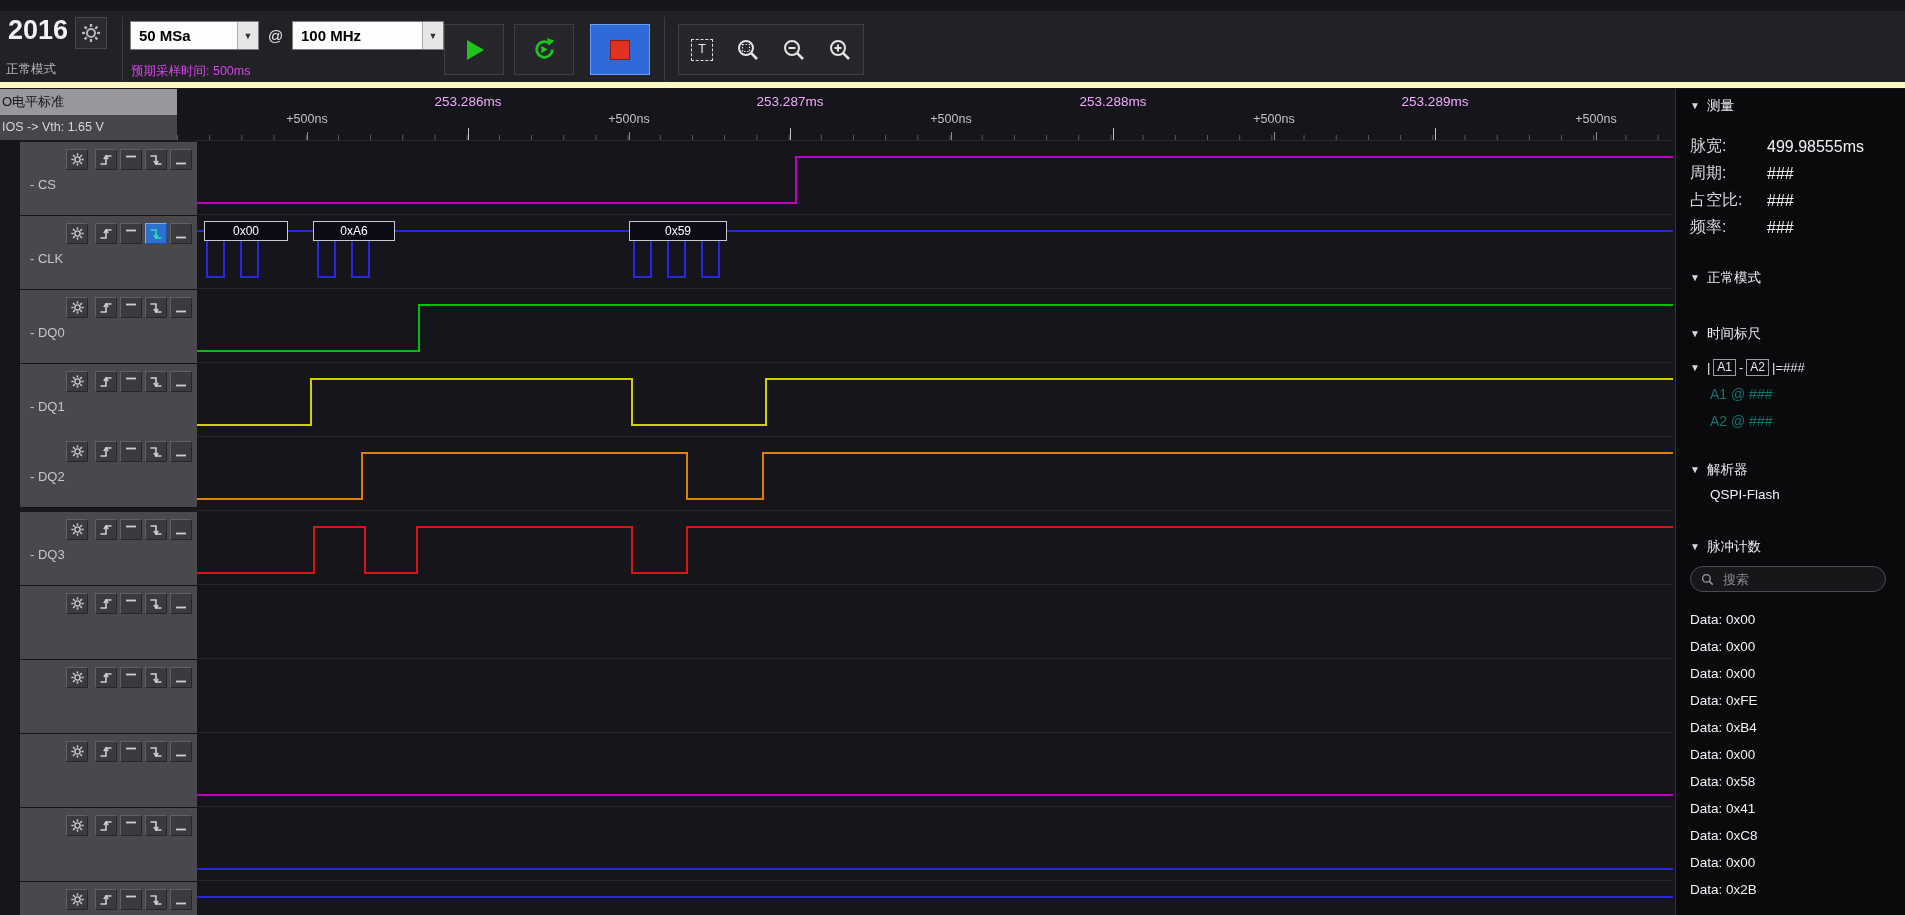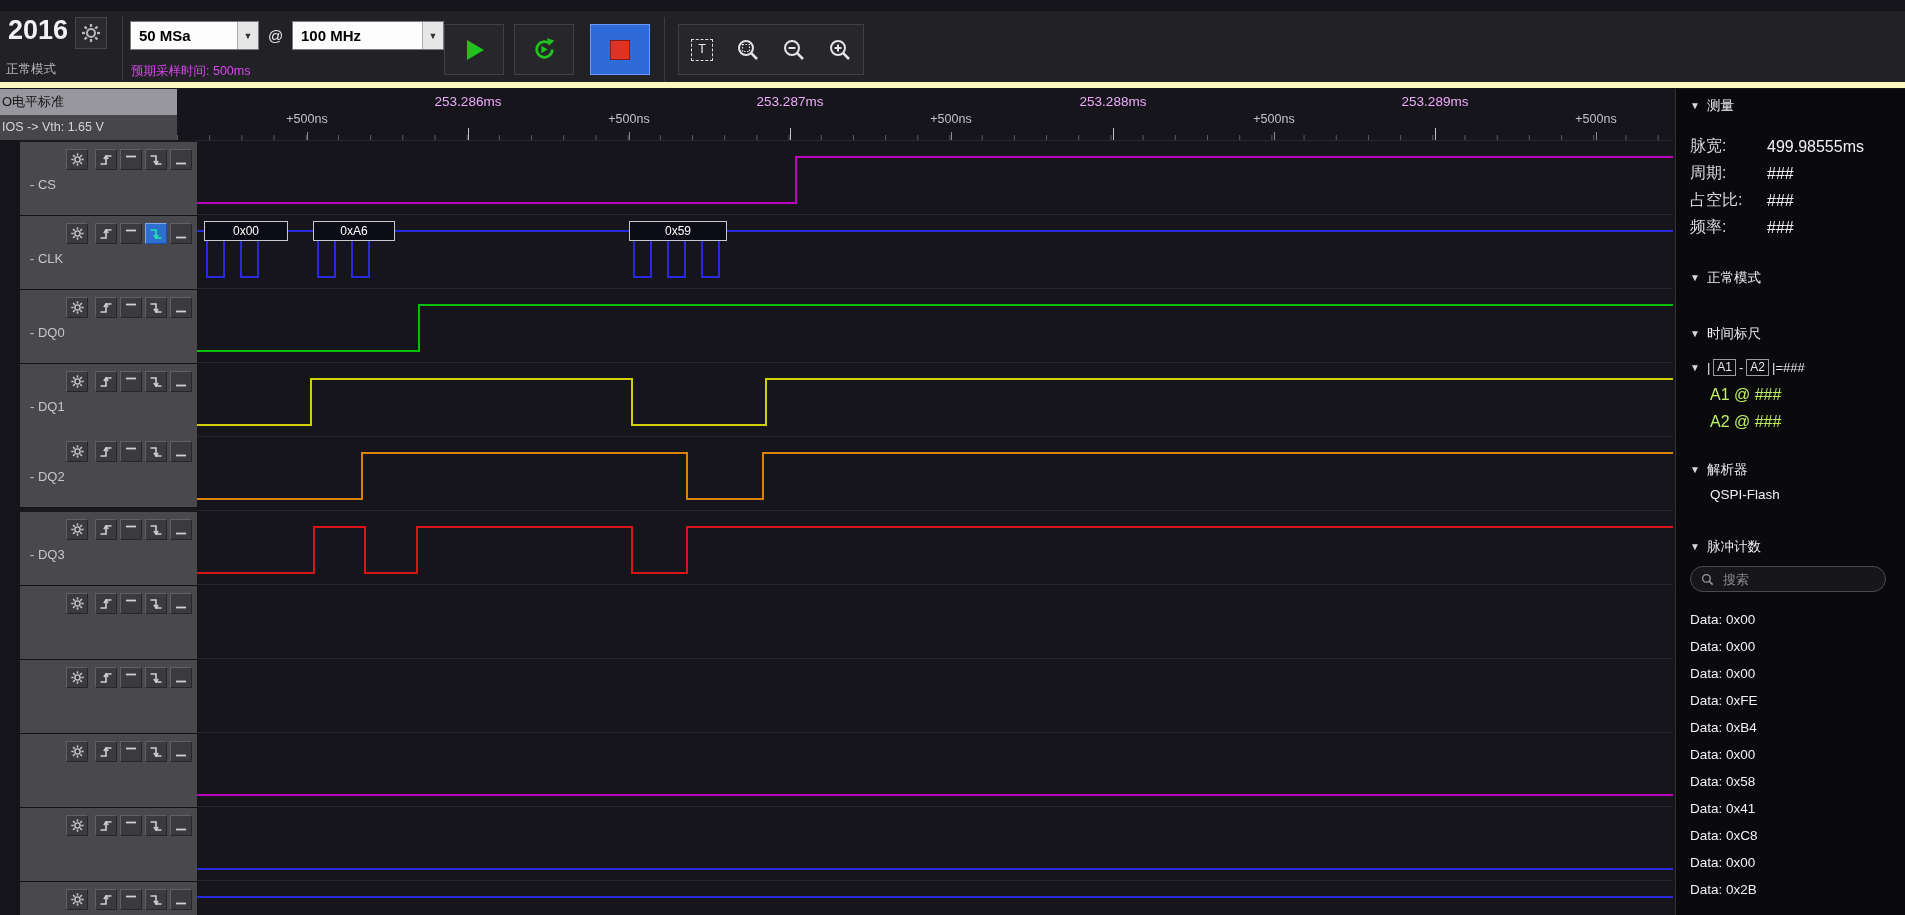--- a/index.html
+++ b/index.html
@@ -81,21 +81,21 @@
   .tri{font-size:10px;margin-right:7px;color:#d8d8dc;}
   #measure-rows{margin-top:18px;}
   .m-row{display:flex;height:27px;align-items:center;font-size:16px;}
   .m-label{width:77px;color:#d8d8dc;}
   .m-value{color:#f2f2f5;}
   #sec-pulse{margin-top:28px;}
   #sec-ruler{margin-top:38px;}
   .ruler-expr{margin-top:14px;height:20px;display:flex;align-items:center;font-size:13px;color:#e8e8ec;}
   .abox{border:1px solid #9a9aa2;padding:0 3px;margin:0 3px;font-size:12px;line-height:15px;}
   #ruler-rows{margin-top:4px;}
-  .r-row{height:27px;line-height:27px;padding-left:20px;font-size:16px;color:#bef264;}
+  .r-row{height:27px;line-height:27px;padding-left:20px;font-size:14px;color:#0f766e;}
   #sec-analyzer{margin-top:26px;}
   .analyzer-name{margin-top:8px;padding-left:20px;font-size:13.5px;color:#f0f0f4;}
   #sec-results{margin-top:36px;}
   .search{margin-top:10px;width:196px;height:26px;border-radius:13px;background:#17171a;border:1px solid #4a4a52;
           display:flex;align-items:center;padding:0 10px;box-sizing:border-box;}
   .search input{background:transparent;border:none;outline:none;color:#cfcfd4;font-size:13px;width:100%;font-family:inherit;}
   .search input::placeholder{color:#8a8a90;}
   .search .sicon{margin-right:7px;display:flex;}
   #data-list{margin-top:14px;}
   .d-item{height:27px;line-height:27px;font-size:13.5px;color:#f2f2f5;}

